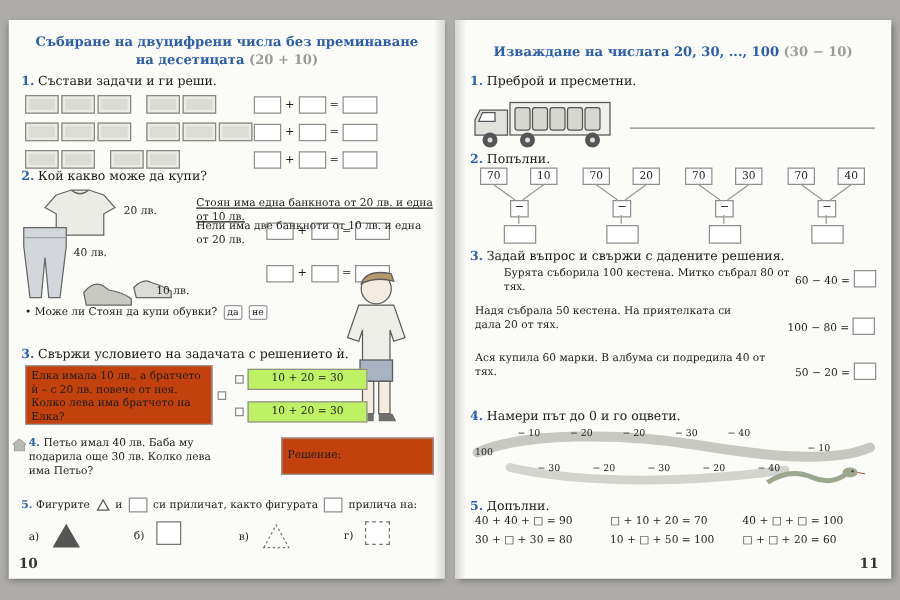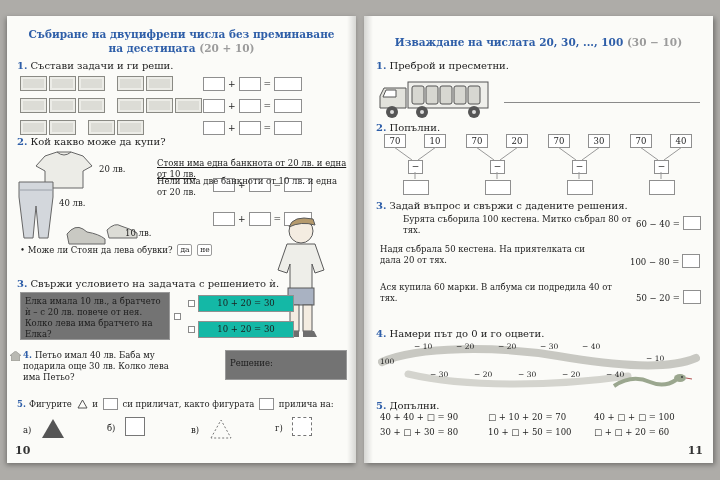--- a/index.html
+++ b/index.html
@@ -19,30 +19,30 @@
   .txt{font-size:8.5px;line-height:1.3;}
   .box{display:inline-block;border:1px solid #8f8f8f;background:#fff;height:12px;vertical-align:middle;}
   .w20{width:20px;}.w26{width:26px;}
   .sym{font-size:9px;margin:0 3px;vertical-align:middle;}
   .yn{display:inline-block;min-width:13px;height:10px;line-height:10px;border:1px solid #9a9a9a;
       font-size:7.5px;text-align:center;margin-left:5px;vertical-align:middle;background:#fff;border-radius:2px;}
   .note{display:inline-block;width:25px;height:13px;background:#dcdcd6;border:1px solid #8a8a84;
         box-shadow:inset 0 0 0 2px #ecece7;margin-right:2px;vertical-align:middle;}
   .gap{display:inline-block;width:10px;}
   .dot{display:inline-block;width:5px;height:5px;border:1px solid #8a8a8a;background:#fff;}
-  .solbox{position:absolute;border:1px solid #909090;background:#14b8a6;text-align:center;
+  .solbox{position:absolute;border:1px solid #909090;background:#bef264;text-align:center;
           font-size:8.5px;line-height:15px;height:15px;}
   .pnum{font-size:11px;font-weight:bold;color:#333;}
   .mnum{display:inline-block;width:20px;height:12px;line-height:12px;border:1px solid #8f8f8f;
         text-align:center;font-size:8.5px;background:#fff;}
   .mop{display:inline-block;width:13px;height:12px;line-height:11px;border:1px solid #8f8f8f;
        text-align:center;font-size:9px;background:#fff;}
   .eq{font-size:8.5px;white-space:nowrap;}
   .snum{position:absolute;font-size:7.5px;color:#222;white-space:nowrap;}
-  .fieldbox{position:absolute;border:1px solid #999;background:#737373;box-sizing:border-box;}
+  .fieldbox{position:absolute;border:1px solid #999;background:#c2410c;box-sizing:border-box;}
 </style>
 </head>
 <body>
 
 <div>
 
   <div class="page pg-left">
     <div class="edge"></div>
 
     <div class="title abs" style="top:12px;left:0;">
@@ -102,21 +102,21 @@
     <div class="txt abs" style="left:150px;top:142px;width:192px;text-decoration:underline;">Стоян има една банкнота от 20 лв. и една от 10 лв.</div>
     <div class="abs" style="left:206px;top:158px;">
       <span class="box w20"></span><span class="sym">+</span><span class="box w20"></span><span class="sym">=</span><span class="box w26"></span>
     </div>
     <div class="txt abs" style="left:150px;top:160px;width:192px;">Нели има две банкноти от 10 лв. и една от 20 лв.</div>
     <div class="abs" style="left:206px;top:192px;">
       <span class="box w20"></span><span class="sym">+</span><span class="box w20"></span><span class="sym">=</span><span class="box w26"></span>
     </div>
 
     <div class="txt abs" style="left:13px;top:228px;">
-      <span>• Може ли Стоян да лева обувки?</span><span class="yn">да</span><span class="yn">не</span>
+      <span>• Може ли Стоян да купи обувки?</span><span class="yn">да</span><span class="yn">не</span>
     </div>
 
     <svg class="abs" style="left:250px;top:198px;" width="88" height="132" viewBox="0 0 88 132">
       <circle cx="44" cy="17" r="12" fill="#f4ece1" stroke="#5a5a5a"></circle>
       <path d="M32 13 q4 -12 24 -8 l2 6 q-14 -4 -26 2 z" fill="#b59a6d" stroke="#5a5a5a"></path>
       <path d="M30 30 h28 l9 26 -9 3 -3 -9 v26 H33 V50 l-3 9 -9 -3 z" fill="#eeeee9" stroke="#5a5a5a"></path>
       <rect x="31" y="74" width="26" height="17" fill="#a9b2c2" stroke="#5a5a5a"></rect>
       <rect x="33" y="91" width="9" height="26" fill="#f4ece1" stroke="#5a5a5a"></rect>
       <rect x="46" y="91" width="9" height="26" fill="#f4ece1" stroke="#5a5a5a"></rect>
       <path d="M29 117 h13 v6 H27 z" fill="#6e6e6e"></path>

